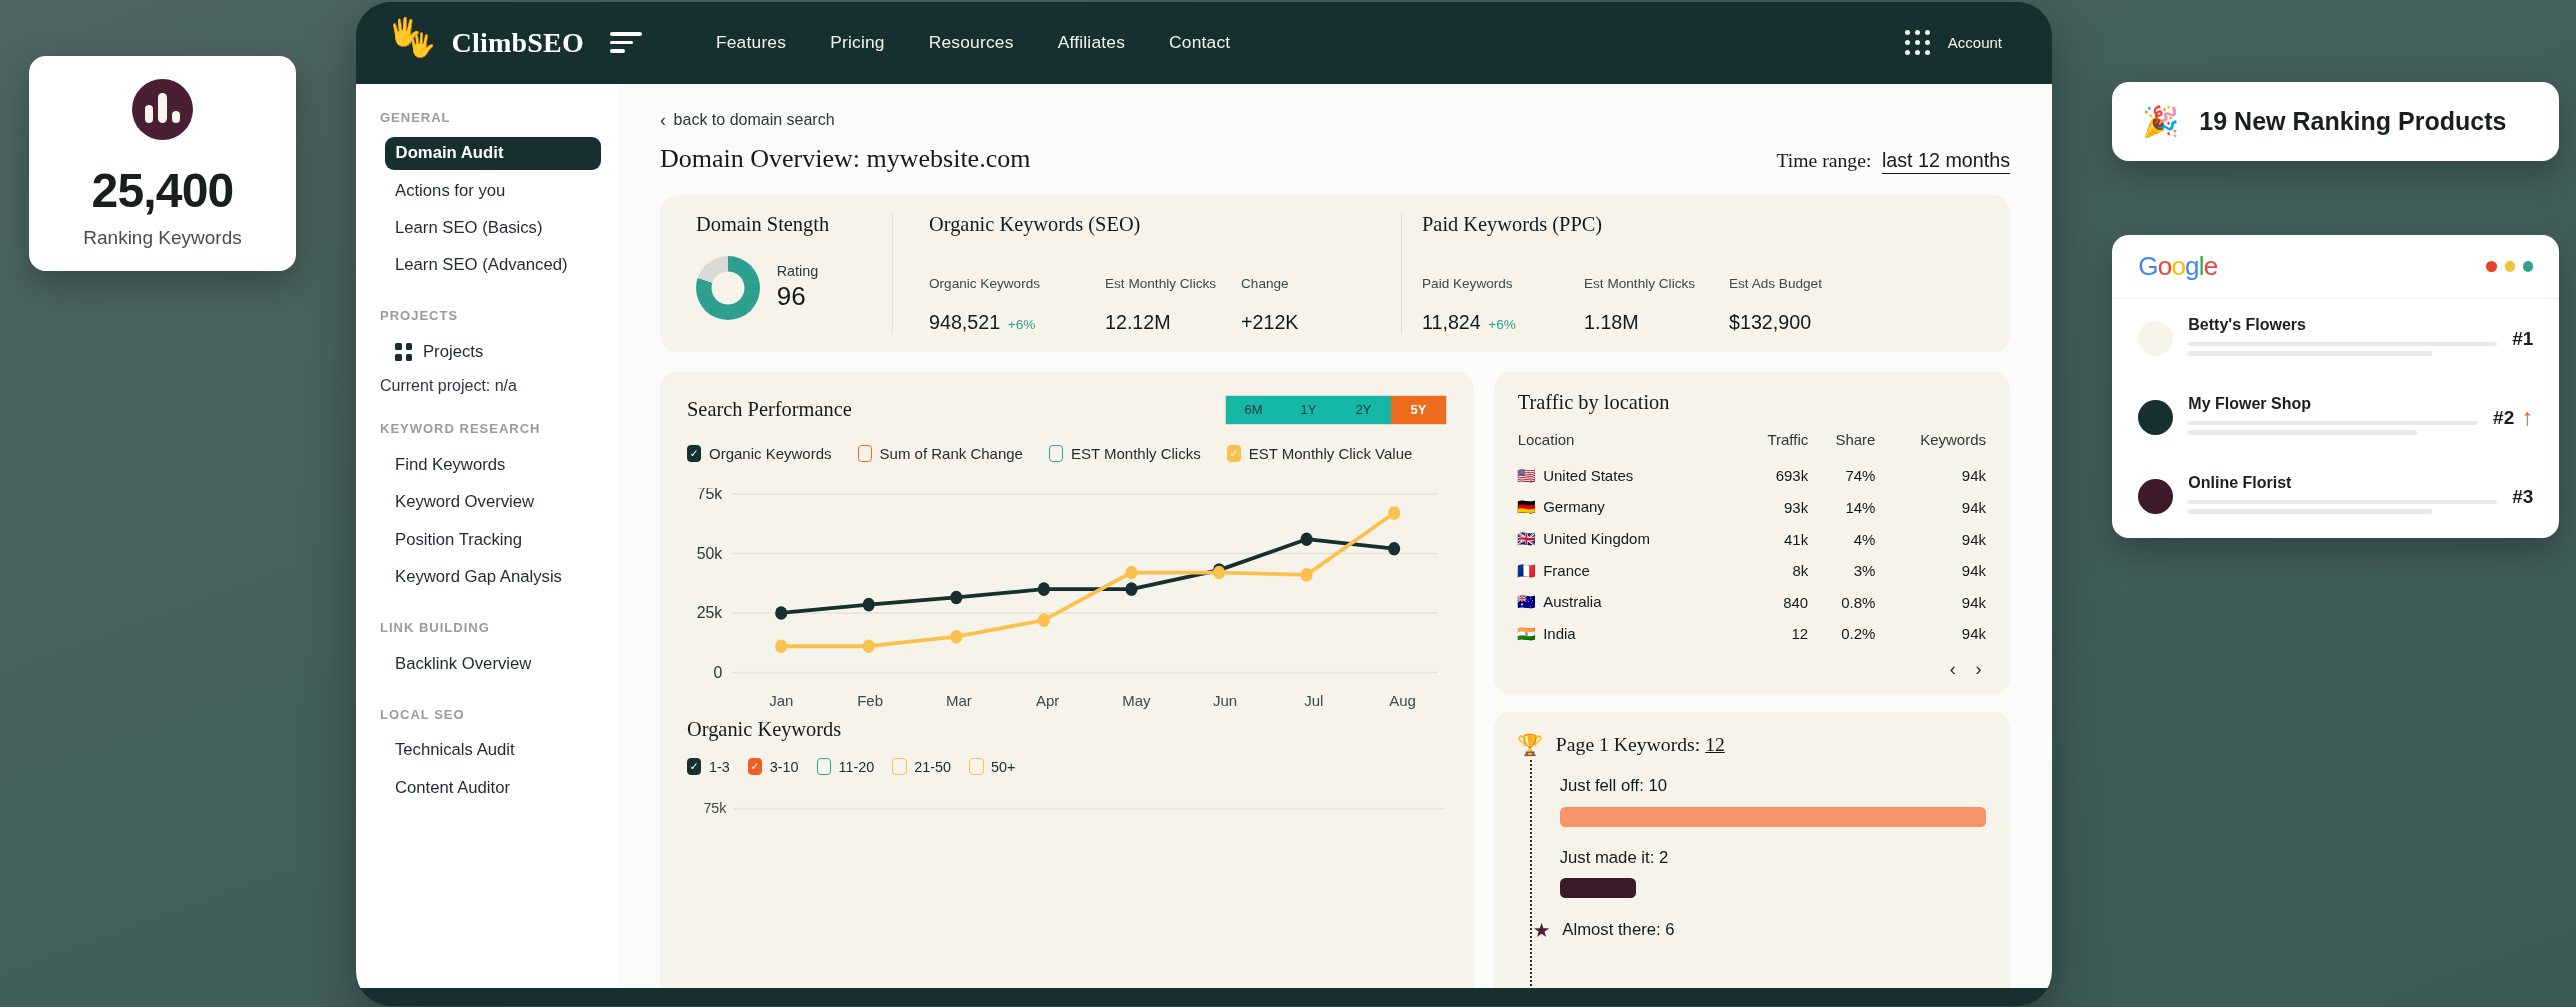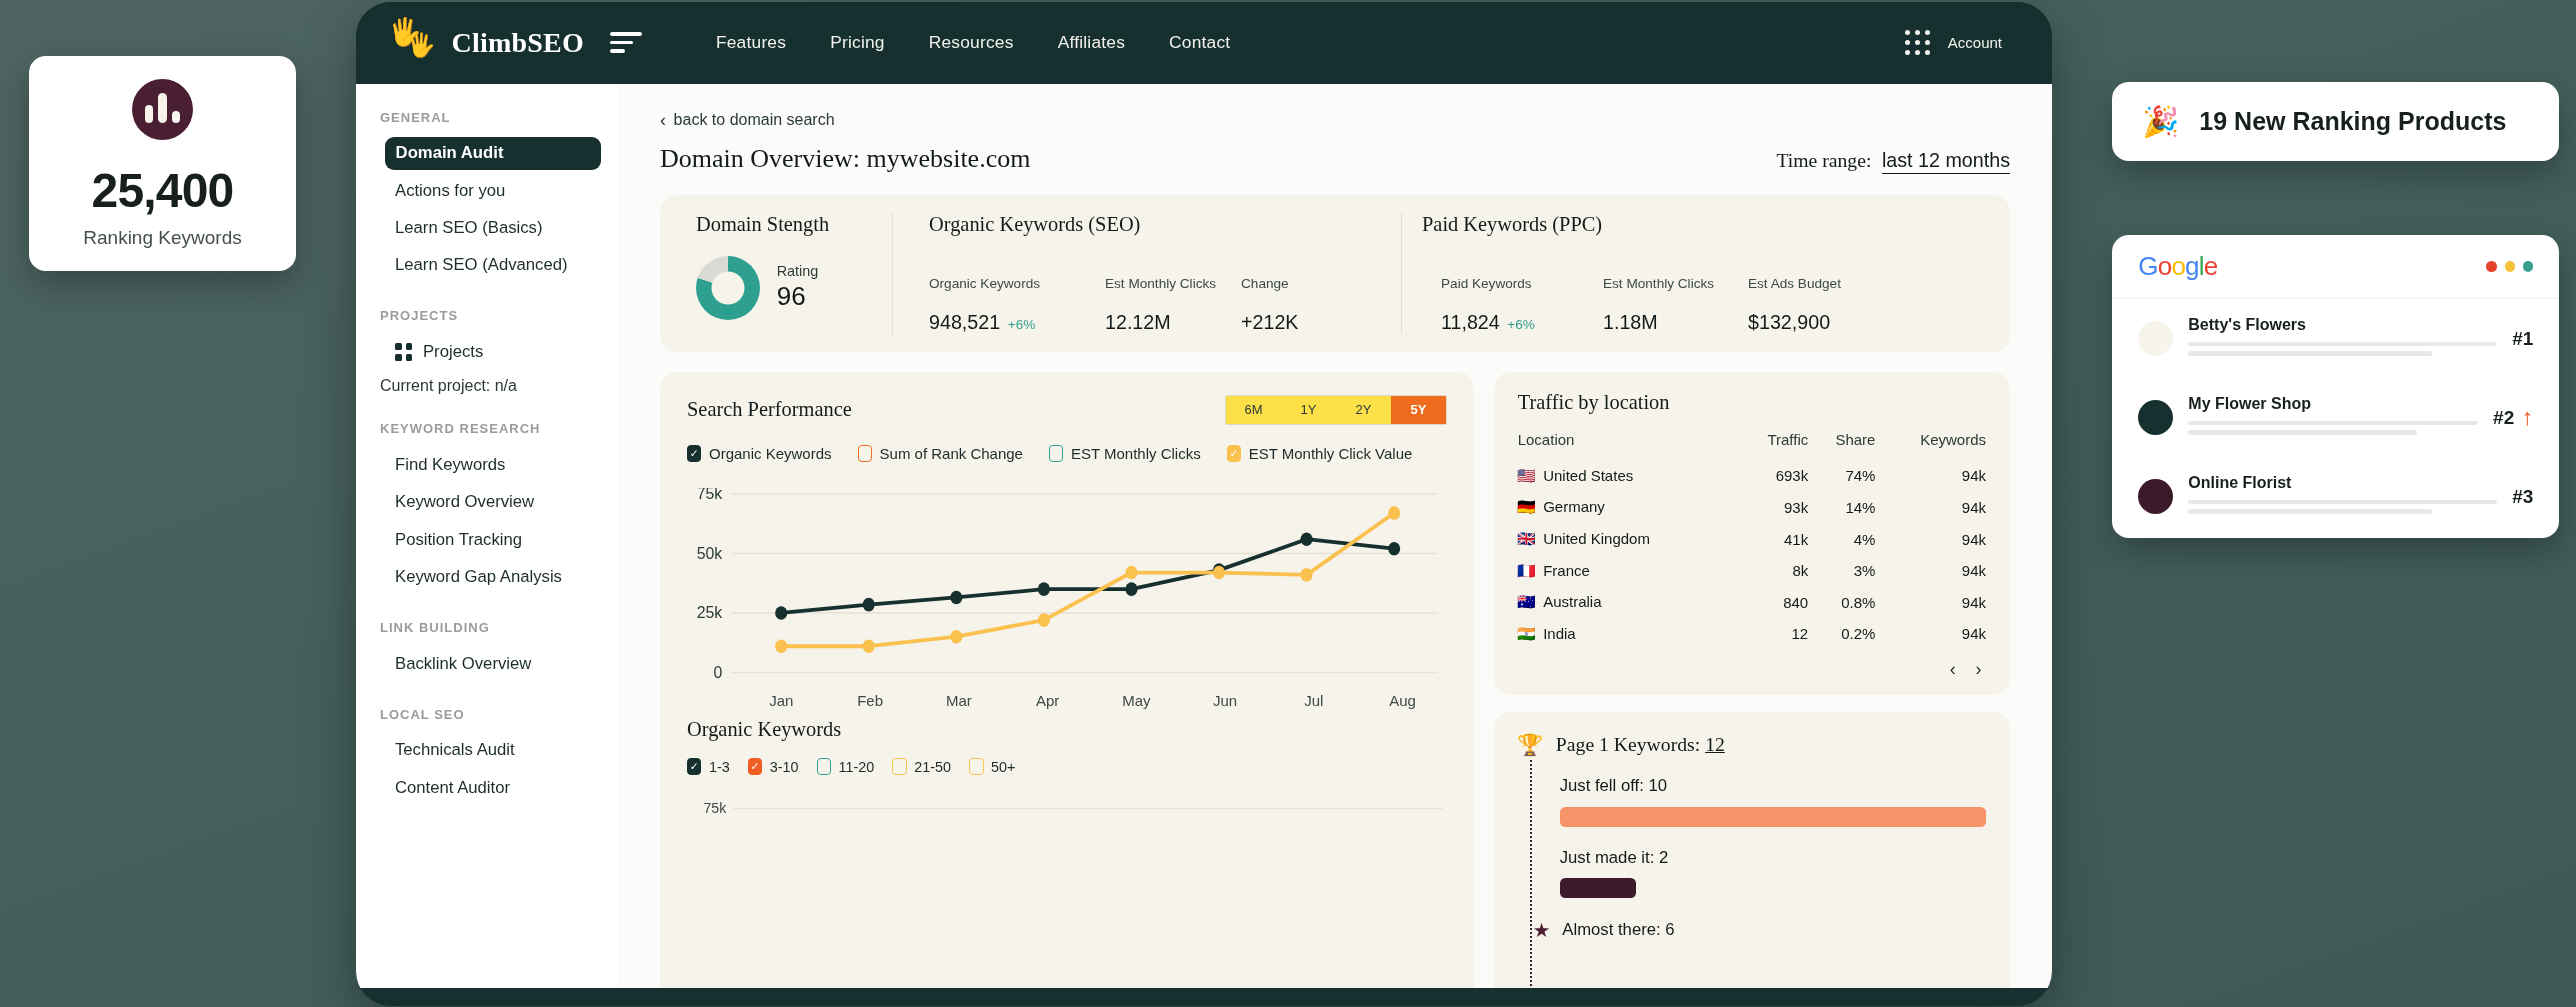--- a/index.html
+++ b/index.html
@@ -156,36 +156,36 @@
   .rating-label { font-size: 14.4px; color: #2b3a39; }
   .rating-value { font-size: 26px; color: #121b1a; margin-top: 1.5px; }
   .metrics { display: flex; gap: 0; margin-top: auto; }
   .metric { display: flex; flex-direction: column; }
   .metric .m-label { font-size: 13.6px; color: #3c4a49; margin-bottom: 19.7px; white-space: nowrap; }
   .metric .m-val-row { display: flex; align-items: baseline; gap: 7.6px; }
   .metric .m-value { font-size: 19.7px; color: #121b1a; }
   .metric .m-delta { font-size: 13.6px; color: #2fa08f; }
   .s2 .metric:nth-child(1) { width: 176px; }
   .s2 .metric:nth-child(2) { width: 136px; }
-  .s3 .metric:nth-child(1) { width: 162px; margin-left: 19px; }
+  .s3 .metric:nth-child(1) { width: 162px; }
   .s3 .metric:nth-child(2) { width: 145px; }
 
   
   .main-grid {
     margin-top: 19.7px; display: flex; gap: 19.7px; height: 666px;
   }
   .col-left { width: 814px; }
   .col-right { flex: 1; display: flex; flex-direction: column; gap: 16.7px; }
 
   .perf-panel { padding: 23px 27px 0 27px; height: 100%; }
   .perf-head { display: flex; align-items: center; justify-content: space-between; }
   .perf-title { font-family: "Liberation Serif", serif; font-size: 20.4px; color: #121b1a; text-align: center; }
   .seg {
     display: flex; border: 0.8px solid #ddd8c9; border-radius: 2px; overflow: hidden;
-    background: #fde047;
+    background: #14b8a6;
   }
   .seg button {
     border: 0; background: transparent; font-family: inherit;
     padding: 6.8px 0; width: 55px; font-size: 13px; color: #2b3a39; cursor: pointer;
   }
   .seg button.active { background: #ef6c1f; color: #fff; font-weight: 600; }
 
   .legend { display: flex; align-items: center; gap: 26px; margin-top: 19.7px; }
   .legend-item { display: flex; align-items: center; gap: 7.6px; font-size: 15px; color: #1d2b2a; }
   .cb {

